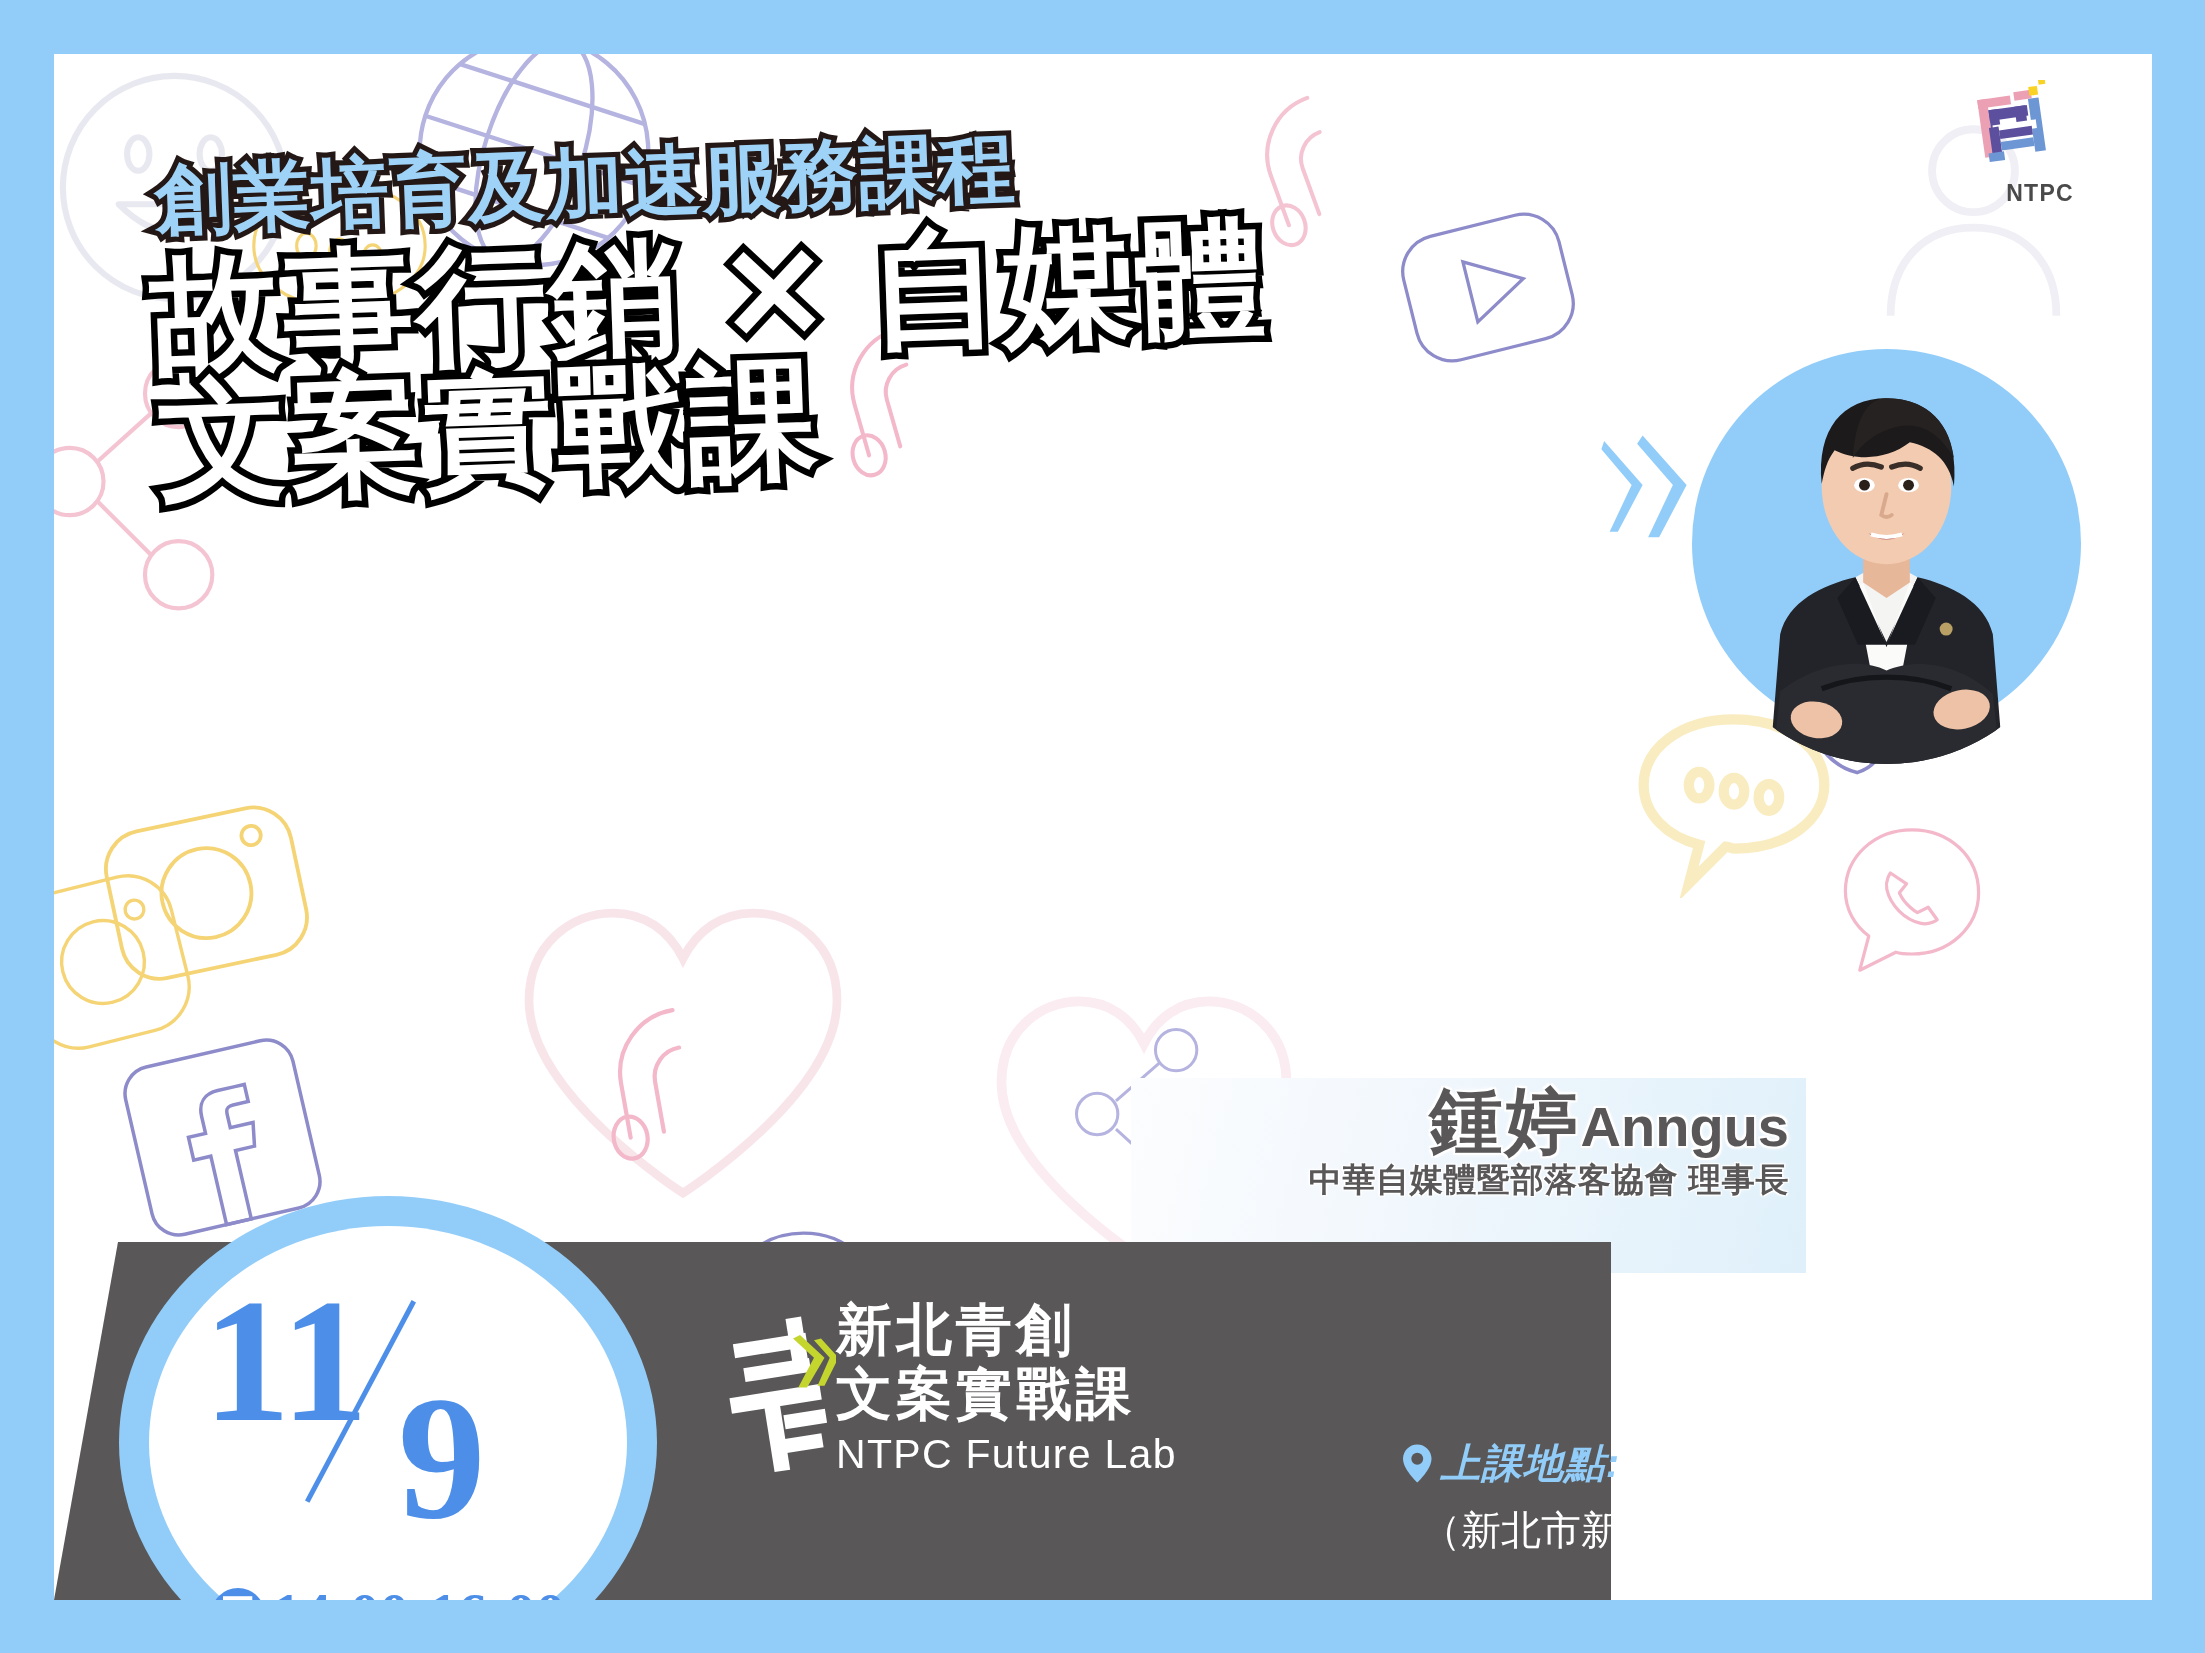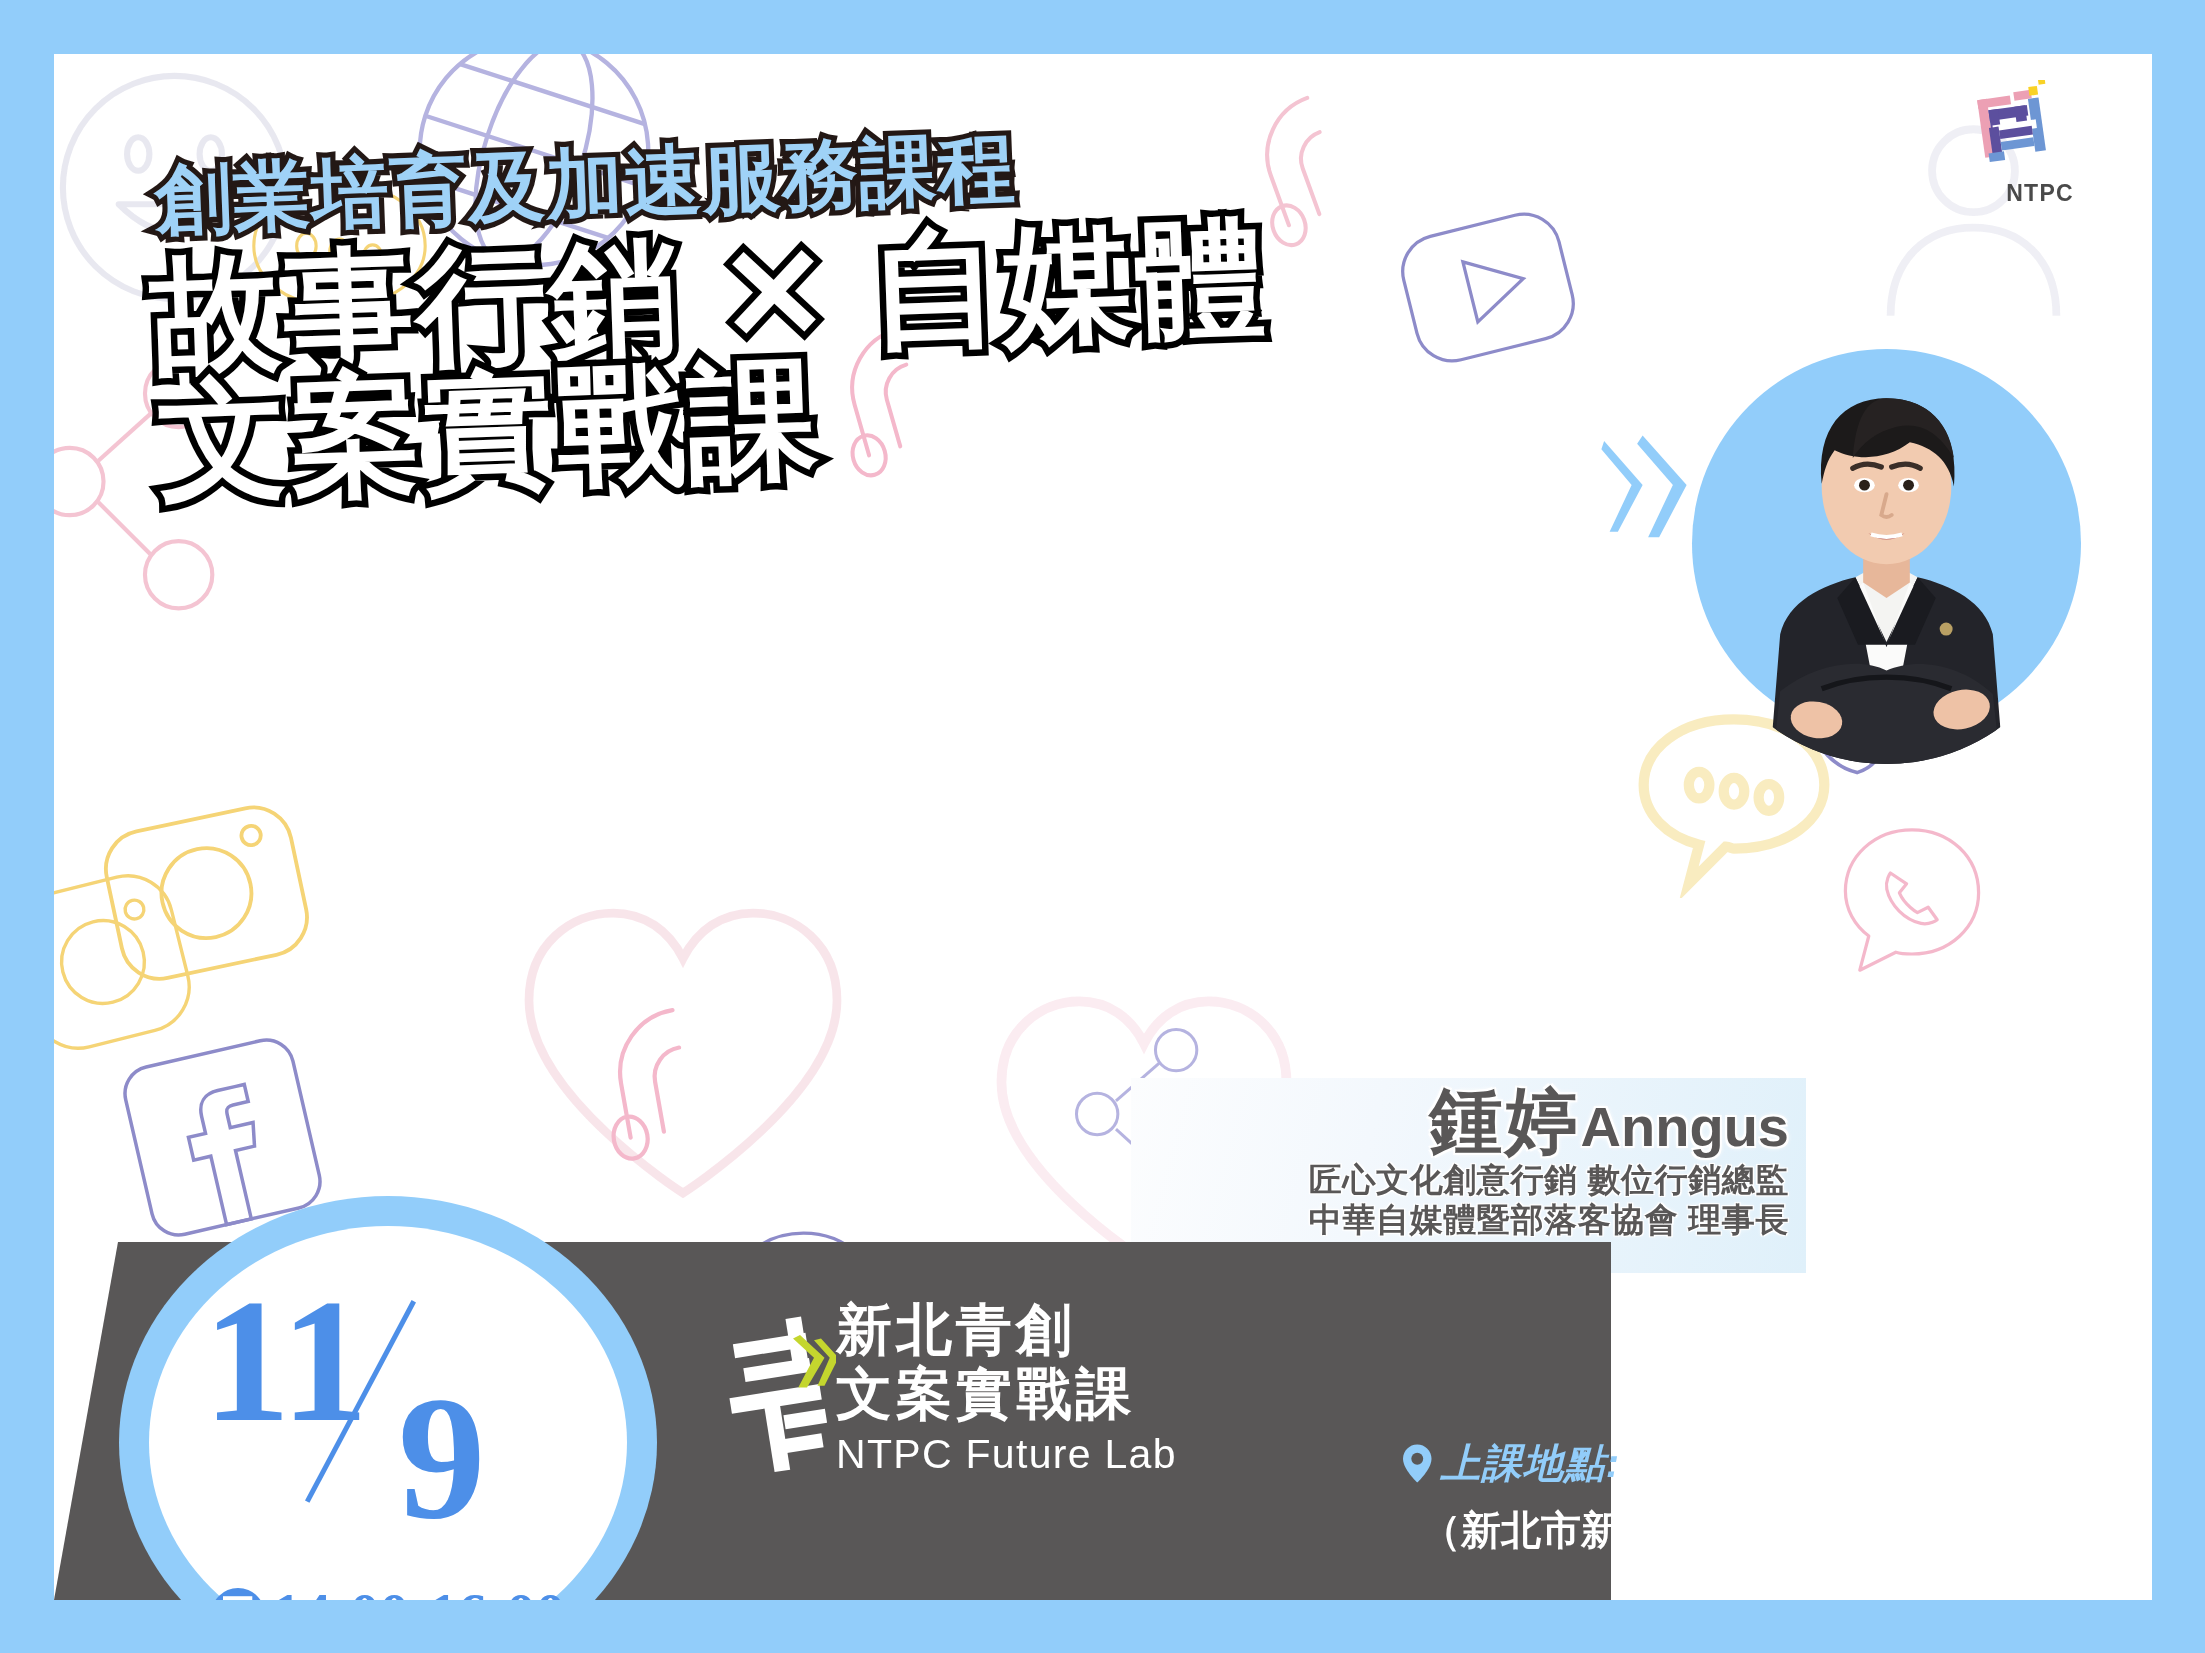--- a/index.html
+++ b/index.html
@@ -143,21 +143,21 @@
   #org-text .l3{
     color:#ffffff; font-size:41px; font-weight:400; letter-spacing:1.3px; margin-top:5.2px; white-space:nowrap;
   }
 
   
   #venue{ position:absolute; left:1349px; top:1382px; }
   #venue-head{ display:flex; align-items:center; gap:9px;font-style:italic; }
   #pin-icon{ width:28.5px; height:39px; }
   #venue-label{ color:#92cdfa; font-size:40px; font-weight:700; letter-spacing:1.3px; white-space:nowrap; }
   #venue-address{
-    color:#ffffff; font-size:40px; font-weight:700; letter-spacing:0px;
+    color:#ffffff; font-size:40px; font-weight:400; letter-spacing:0px;
     margin-top:11.7px; margin-left:18px; white-space:nowrap;
   }
 </style>
 </head>
 <body>
 
 <div id="poster">
 
   <div id="canvas">
 
@@ -358,21 +358,20 @@
 
           <circle cx="196" cy="236" r="5" fill="#b9a064"></circle>
         </g>
       </svg>
     </div>
 
     <div id="speaker-box">
       <div id="speaker-name">
         <span class="cn">鍾婷</span><span class="en">Anngus</span>
       </div>
-      <div class="speaker-title">匠心文化創意行銷 數位行銷總監</div>
       <div class="speaker-title">中華自媒體暨部落客協會 理事長</div>
     </div>
 
     <div id="bottom-bar">
       <div id="bottom-bar-inner"></div>
     </div>
 
     <div id="date-circle">
       <div class="ring"></div>
       <div class="inner"></div>

